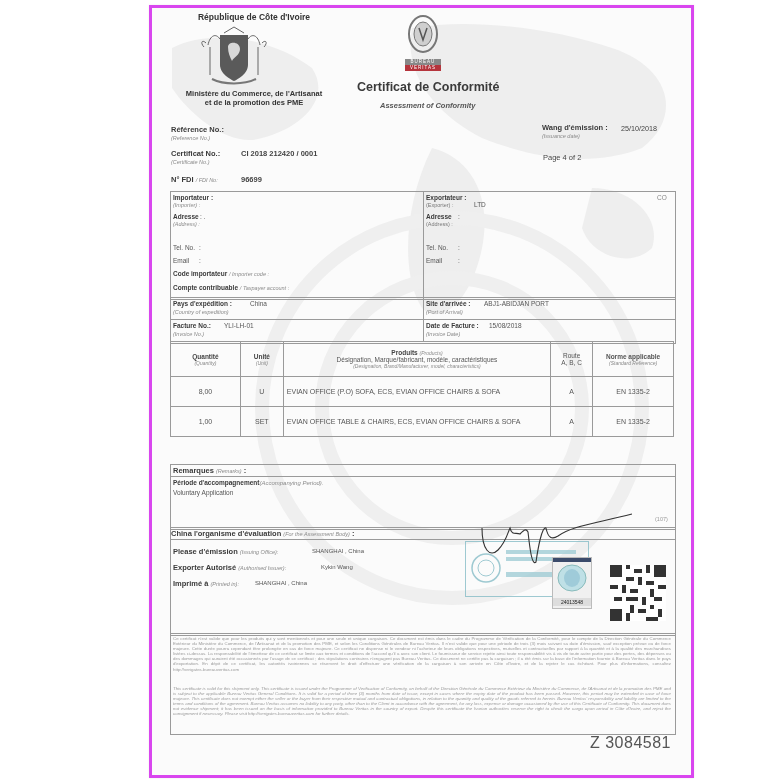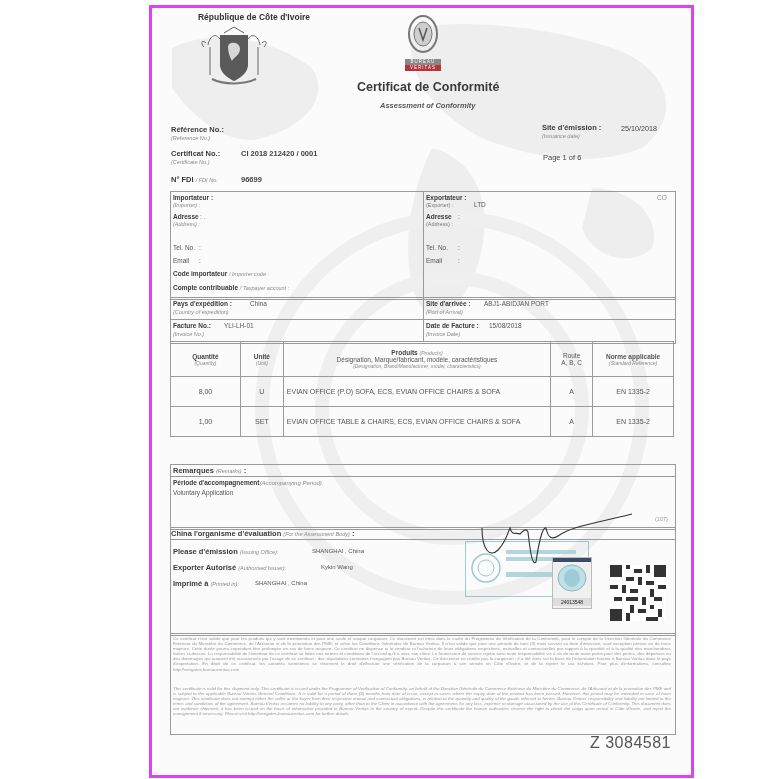--- a/index.html
+++ b/index.html
@@ -48,20 +48,24 @@
       <path d="M10 20 C12 10,18 8,22 14 M8 18 C4 14,2 18,6 22"></path>
       <path d="M62 20 C60 10,54 8,50 14 M64 18 C68 14,70 18,66 22"></path>
       <line x1="12" y1="22" x2="12" y2="50"></line>
         <line x1="60" y1="22" x2="60" y2="50"></line>
       <path d="M26 8 L36 2 L46 8"></path>
     </g>
     <path d="M22 10 H50 V40 C50 50,36 56,36 56 C36 56,22 50,22 40 Z" fill="#5a5a5a"></path>
     <path d="M30 22 C30 16,42 16,42 24 C42 30,36 32,34 36 C32 32,30 28,30 22 Z" fill="#d8d8d8"></path>
     <path d="M14 54 C26 60,46 60,58 54" stroke="#777" fill="none" stroke-width="2"></path>
   </svg>
+  <div class="abs b" style="left:10px;top:81px;width:184px;text-align:center;font-size:7.5px;line-height:9px;">
+    <div>Ministère du Commerce, de l'Artisanat</div>
+    <div>et de la promotion des PME</div>
+  </div>
 
   <div class="abs" style="left:253px;top:6px;width:36px;">
     <svg width="36" height="40" viewBox="0 0 36 40">
       <ellipse cx="18" cy="20" rx="14" ry="18" fill="none" stroke="#777" stroke-width="2"></ellipse>
       <ellipse cx="18" cy="20" rx="9" ry="12" fill="#cfcfcf" stroke="#777" stroke-width="1"></ellipse>
       <path d="M14 14 L18 26 L22 14" stroke="#555" fill="none" stroke-width="1.5"></path>
     </svg>
     <div style="background:#888;color:#fff;font-size:4.5px;text-align:center;letter-spacing:1px;line-height:6px;margin-top:1px;">BUREAU</div>
     <div style="background:#b5343c;color:#fff;font-size:4.5px;text-align:center;letter-spacing:1px;line-height:6px;">VERITAS</div>
   </div>
@@ -75,24 +79,24 @@
   <div class="abs lbl" style="left:19px;top:141px;">Certificat No.:</div>
   <div class="abs it small" style="left:19px;top:151px;">(Certificate No.)</div>
   <div class="abs lbl" style="left:89px;top:141px;color:#444;">CI 2018 212420 / 0001</div>
 
   <div class="abs lbl" style="left:19px;top:167px;">
     <span>N° FDI</span>
     <span class="it small" style="font-weight:normal;">/ FDI No:</span>
   </div>
   <div class="abs lbl" style="left:89px;top:167px;color:#444;">96699</div>
 
-  <div class="abs lbl" style="left:390px;top:115px;">Site d'émission :</div>
+  <div class="abs lbl" style="left:390px;top:115px;">Wang d'émission :</div>
   <div class="abs it small" style="left:390px;top:125px;">(Issuance date)</div>
   <div class="abs val" style="left:469px;top:116px;color:#444;">25/10/2018</div>
-  <div class="abs lbl" style="left:391px;top:145px;font-weight:normal;color:#444;">Page 1 of 6</div>
+  <div class="abs lbl" style="left:391px;top:145px;font-weight:normal;color:#444;">Page 4 of 2</div>
 
   <div class="box" style="left:18px;top:183px;width:504px;height:107px;"></div>
   <div class="grid-line" style="left:271px;top:183px;width:1px;height:107px;"></div>
 
   <div class="abs lbl" style="left:21px;top:186px;font-size:6.5px;">Importateur :</div>
   <div class="abs it small" style="left:21px;top:194px;">(Importer) :</div>
   <div class="abs lbl" style="left:21px;top:205px;font-size:6.5px;">Adresse</div>
   <div class="abs val" style="left:48px;top:205px;font-size:6.5px;">:  .</div>
   <div class="abs it small" style="left:21px;top:213px;">(Address) :</div>
   <div class="abs val" style="left:21px;top:236px;font-size:6.5px;">Tel. No.</div>

